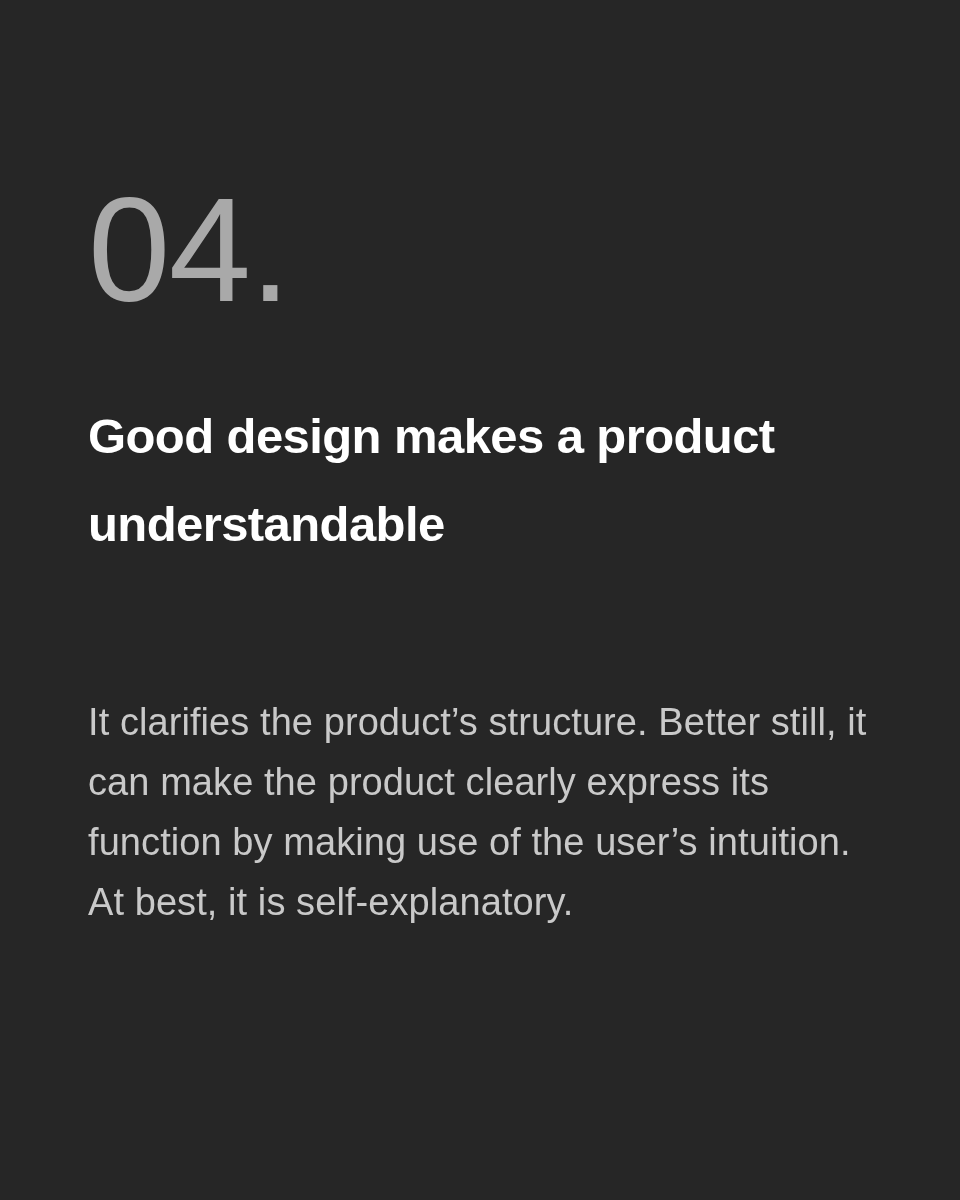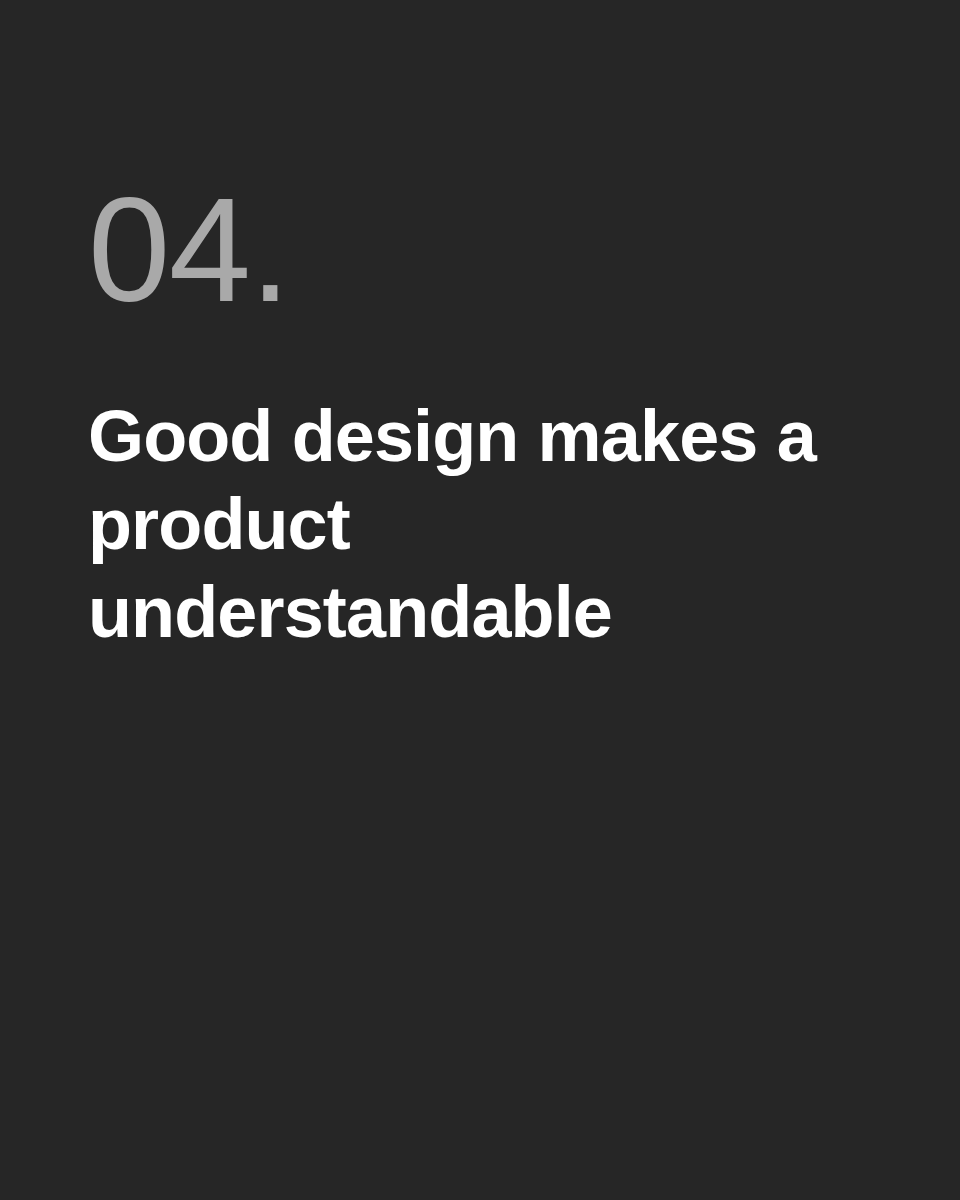--- a/index.html
+++ b/index.html
@@ -47,21 +47,21 @@
     white-space: nowrap;
   }
 
   
   .headline {
     position: absolute;
     top: 392px;
     left: 0;
     margin: 0;
     width: 790px;
-    font-size: 72px;
+    font-size: 49px;
     font-weight: 700;
     line-height: 88px;
     letter-spacing: -0.012em;
     color: #ffffff;
   }
 
   
   .body-text {
     position: absolute;
     top: 692px;
@@ -78,15 +78,16 @@
 </head>
 <body>
 
 <div class="card" style="background: rgb(38, 38, 38);">
   <div class="content">
 
     <div class="step-number" style="color: rgb(169, 169, 169);">04.</div>
 
     <h1 class="headline" style="color: rgb(255, 255, 255);">Good design makes a product understandable</h1>
 
+    <p class="body-text" style="color: rgb(201, 201, 201);">It clarifies the product’s structure. Better still, it can make the product clearly express its function by making use of the user’s intuition. At best, it is self-explanatory.</p>
 
   </div>
 </div>
 
 </body></html>

